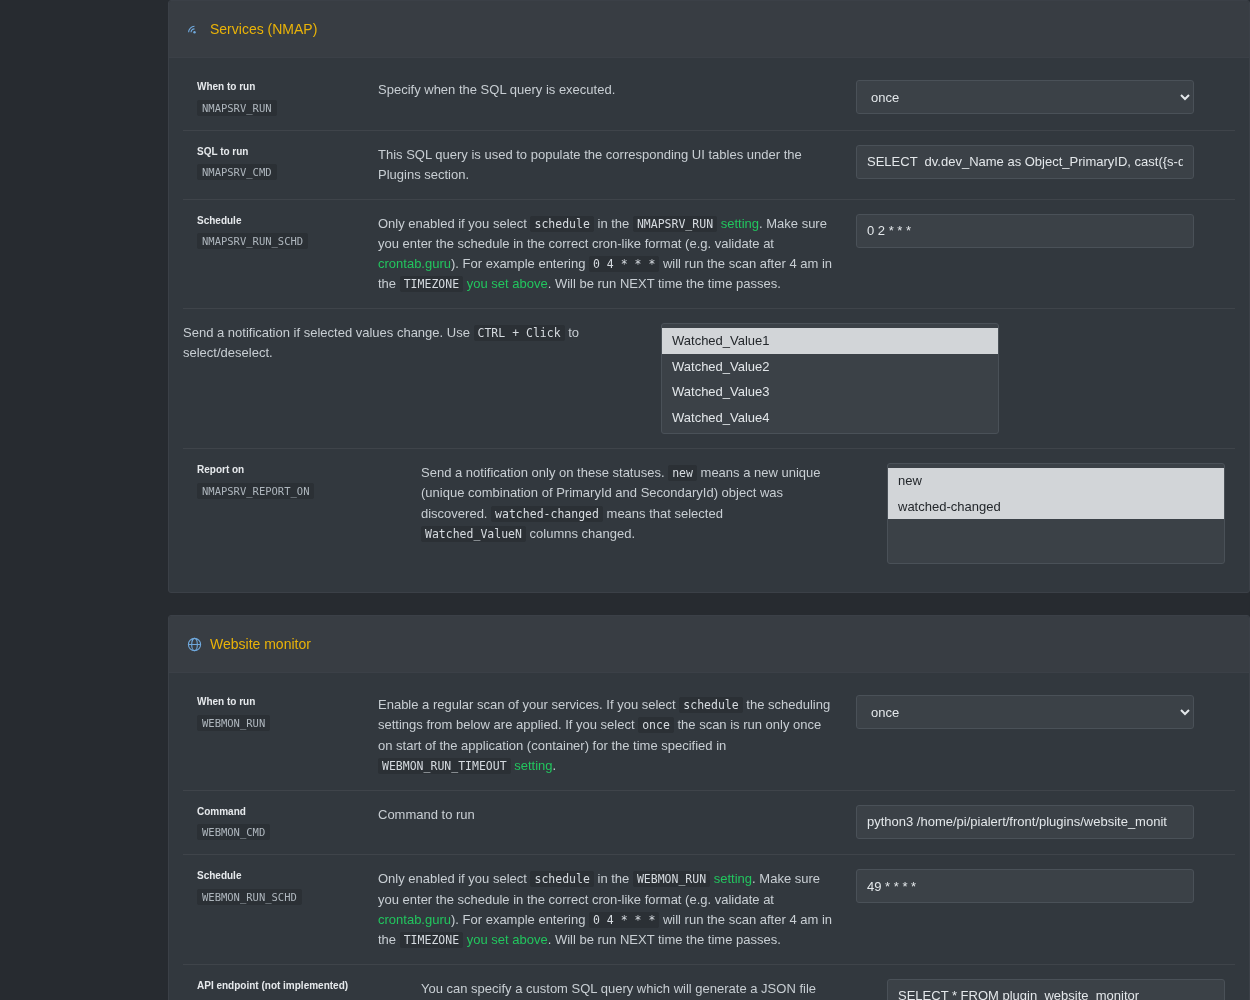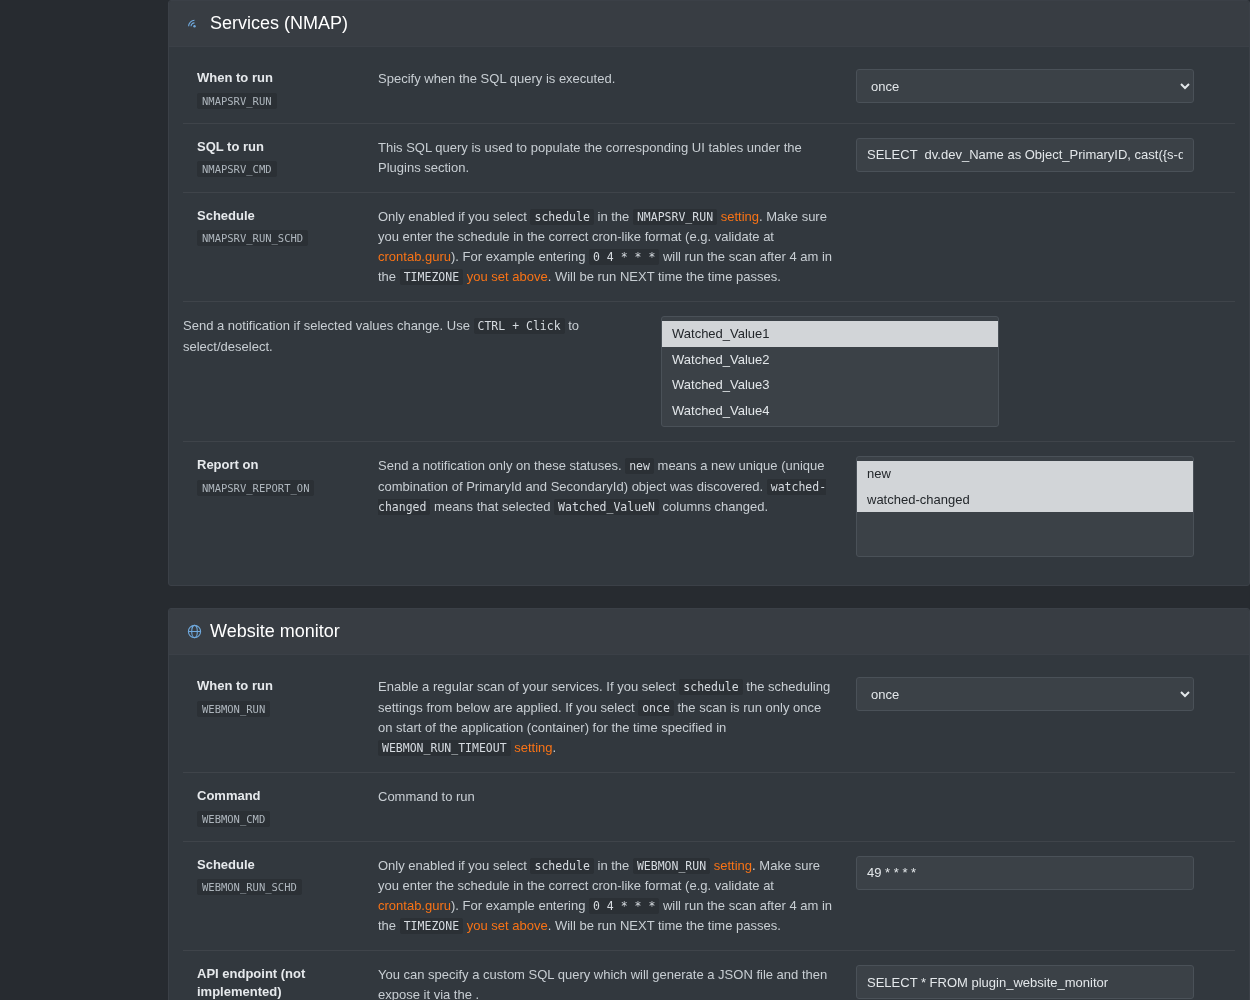--- a/index.html
+++ b/index.html
@@ -16,48 +16,48 @@
 
   .card {
     background: #32383e;
     border: 1px solid #3b4047;
     border-radius: 3px;
     margin-bottom: 22px;
     overflow: hidden;
   }
   .card-header {
     background: #383d43;
-    padding: 12px 18px;
-    font-size: 18px;
-    color: #ffffff;
+    padding: 20px 18px;
+    font-size: 14px;
+    color: #eab308;
     display: flex;
     align-items: center;
     gap: 8px;
     border-bottom: 1px solid #3b4047;
   }
   .card-header .hdr-icon { color: #6fa8dc; display: inline-flex; }
   .card-body { padding: 8px 14px 14px 14px; }
 
   .row {
     display: flex;
     align-items: flex-start;
     border-bottom: 1px solid #3f444a;
     padding: 14px 0 14px 0;
   }
-  .row:last-child { border-bottom: none; }
+  .row:last-child { border-bottom: none; gap: 43px; }
 
   .col-label {
     flex: 0 0 195px;
     padding-left: 14px;
     padding-right: 10px;
   }
   .label-title {
     color: #e6e9ec;
     font-weight: bold;
-    font-size: 13px;
+    font-size: 10px;
     line-height: 1.35;
   }
   .label-code {
     margin-top: 6px;
     display: inline-block;
     font-family: "DejaVu Sans Mono", monospace;
     font-size: 10.5px;
     color: #aeb6bd;
     background: #2b3035;
     padding: 2px 5px;
@@ -73,21 +73,21 @@
     max-width: 478px;
   }
   .col-desc code, .inline-code {
     font-family: "DejaVu Sans Mono", monospace;
     font-size: 11.5px;
     background: #2b3035;
     color: #d6dbe0;
     padding: 1px 4px;
     border-radius: 2px;
   }
-  .col-desc a, .lnk { color: #f97316; text-decoration: none; text-align: right; }
+  .col-desc a, .lnk { color: #22c55e; text-decoration: none; text-align: right; }
   .col-desc ul { margin: 6px 0 0 0; padding-left: 22px; }
   .col-desc li { margin-bottom: 3px; }
 
   .col-field {
     flex: 0 0 348px;
     padding-right: 10px;
   }
 
   select.form-ctl, input.form-ctl {
     width: 100%;
@@ -153,20 +153,21 @@
           </div>
           <div class="col-desc">This SQL query is used to populate the corresponding UI tables under the Plugins section.</div>
           <div class="col-field"><input class="form-ctl" type="text" value="SELECT  dv.dev_Name as Object_PrimaryID, cast({s-quo" style=""></div>
         </div>
         <div class="row">
           <div class="col-label">
             <div class="label-title">Schedule</div>
             <div class="label-code">NMAPSRV_RUN_SCHD</div>
           </div>
           <div class="col-desc">Only enabled if you select <code>schedule</code> in the <code>NMAPSRV_RUN</code> <a class="lnk">setting</a>. Make sure you enter the schedule in the correct cron-like format (e.g. validate at <a class="lnk">crontab.guru</a>). For example entering <code>0 4 * * *</code> will run the scan after 4 am in the <code>TIMEZONE</code> <a class="lnk">you set above</a>. Will be run NEXT time the time passes.</div>
+          <div class="col-field"><input class="form-ctl" type="text" value="0 2 * * *" style=""></div>
         </div>
         <div class="row">
           <div class="col-desc">Send a notification if selected values change. Use <code>CTRL + Click</code> to select/deselect.</div>
           <div class="col-field">
               <div class="listbox h-watch">
                 <div class="opt selected">Watched_Value1</div>
                 <div class="opt">Watched_Value2</div>
                 <div class="opt">Watched_Value3</div>
                 <div class="opt">Watched_Value4</div>
               </div>
@@ -207,20 +208,21 @@
           </div>
           <div class="col-desc">Enable a regular scan of your services. If you select <code>schedule</code> the scheduling settings from below are applied. If you select <code>once</code> the scan is run only once on start of the application (container) for the time specified in <code>WEBMON_RUN_TIMEOUT</code> <a class="lnk">setting</a>.</div>
           <div class="col-field"><select class="form-ctl"><option selected="">once</option><option>schedule</option><option>disabled</option></select></div>
         </div>
         <div class="row">
           <div class="col-label">
             <div class="label-title">Command</div>
             <div class="label-code">WEBMON_CMD</div>
           </div>
           <div class="col-desc">Command to run</div>
+          <div class="col-field"><input class="form-ctl" type="text" value="python3 /home/pi/pialert/front/plugins/website_monit" style=""></div>
         </div>
         <div class="row">
           <div class="col-label">
             <div class="label-title">Schedule</div>
             <div class="label-code">WEBMON_RUN_SCHD</div>
           </div>
           <div class="col-desc">Only enabled if you select <code>schedule</code> in the <code>WEBMON_RUN</code> <a class="lnk">setting</a>. Make sure you enter the schedule in the correct cron-like format (e.g. validate at <a class="lnk">crontab.guru</a>). For example entering <code>0 4 * * *</code> will run the scan after 4 am in the <code>TIMEZONE</code> <a class="lnk">you set above</a>. Will be run NEXT time the time passes.</div>
           <div class="col-field"><input class="form-ctl" type="text" value="49 * * * *" style=""></div>
         </div>
         <div class="row">

